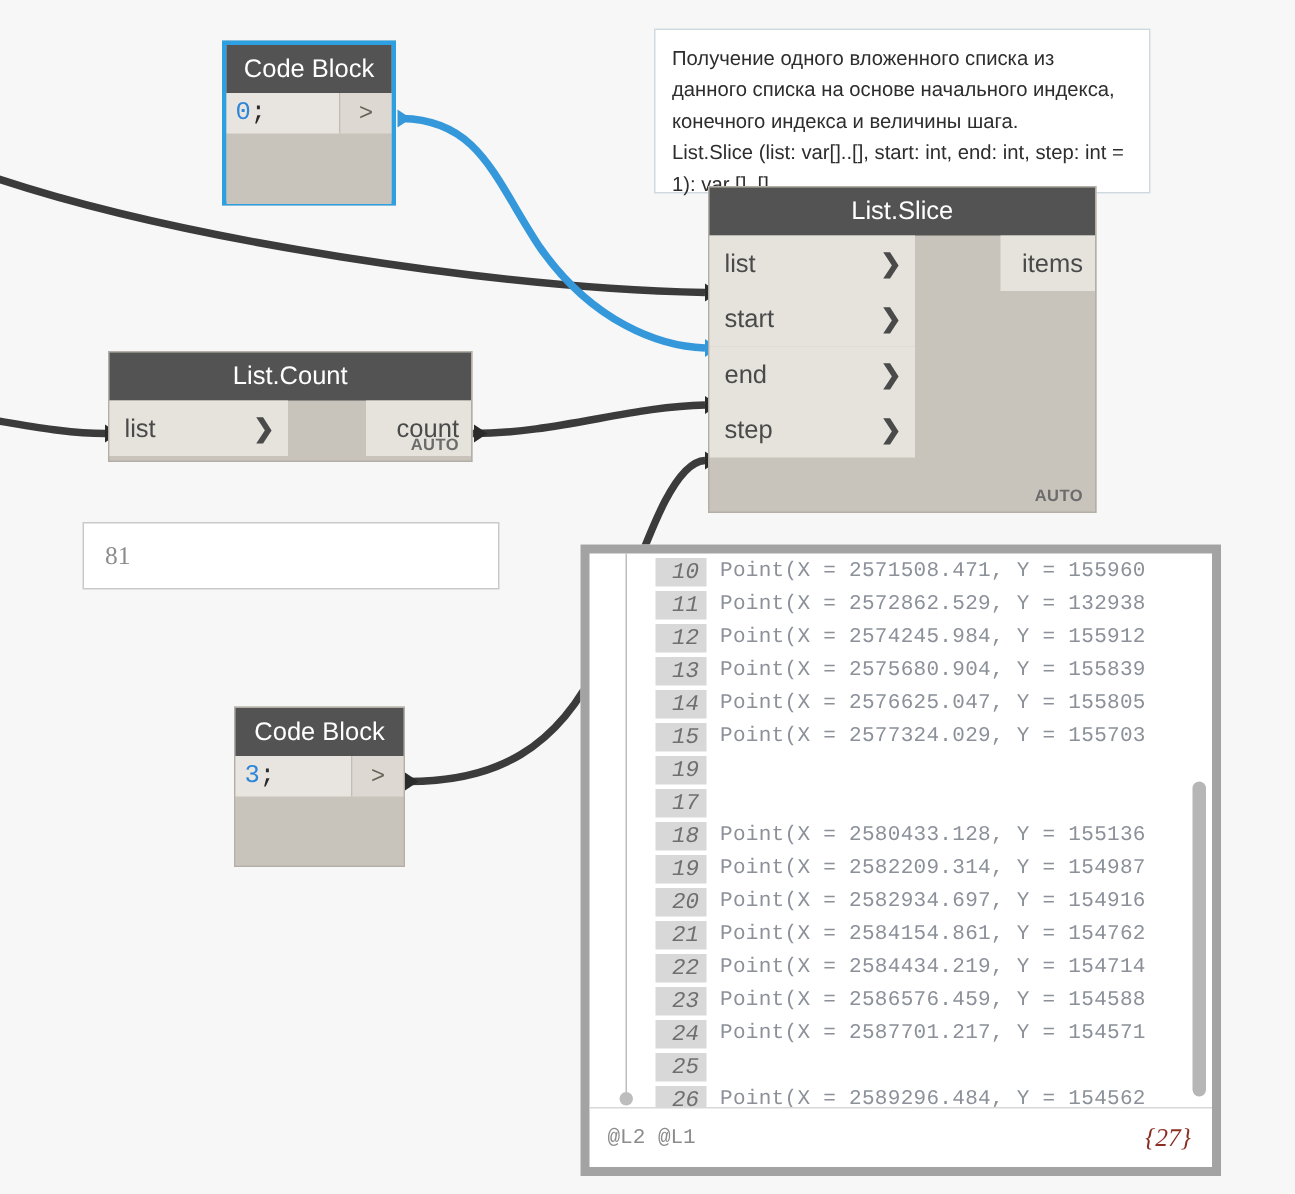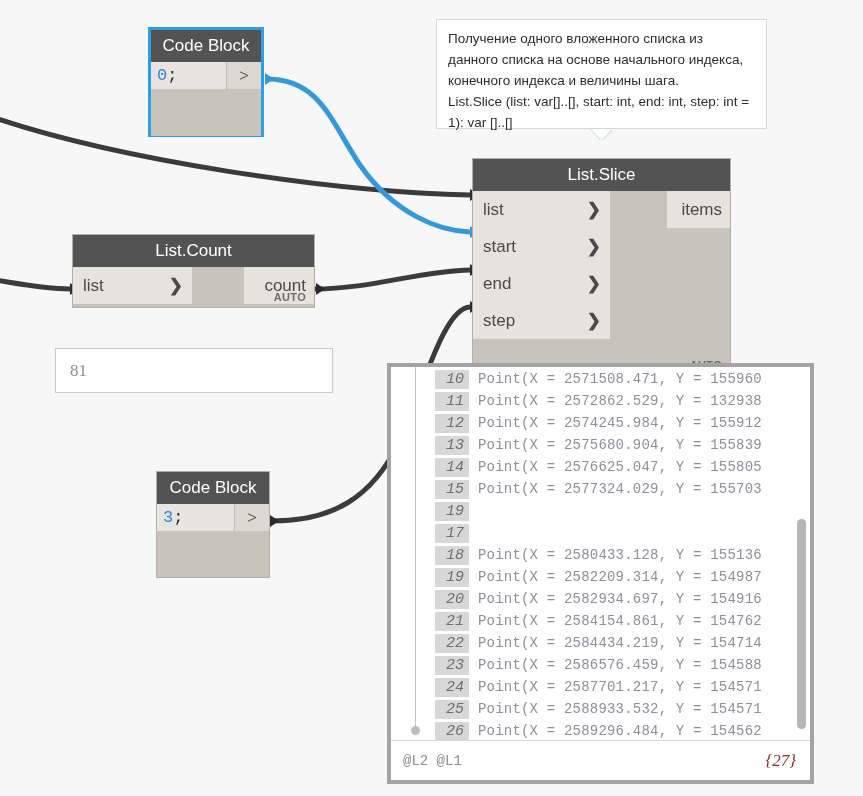--- a/index.html
+++ b/index.html
@@ -166,21 +166,21 @@
     height: 15px;
     background: #ffffff;
     border: 1px solid #cfd9e0;
     transform: rotate(45deg);
   }
 
   
   .datapanel {
     position: absolute;
     background: #ffffff;
-    border: 4px solid #a3a3a3;
+    border: 6px solid #a3a3a3;
     box-sizing: border-box;
     overflow: hidden;
   }
   .datalist {
     position: absolute;
     left: 0; top: 0; right: 0;
     bottom: 40px;
     overflow: hidden;
   }
   .tree-line {
@@ -293,21 +293,21 @@
     <div class="cb-body">
       <div class="cb-code">
         <span class="cb-num">0</span>
           <span class="cb-semi">;</span>
       </div>
       <div class="cb-outport">&gt;</div>
     </div>
     <div class="cb-filler" style="height:47px;"></div>
   </div>
 
-  <div class="node" style="left:472px; top:158px; width:259px; height:218px;">
+  <div class="node" style="left:472px; top:124px; width:259px; height:218px;">
     <div class="node-header">List.Slice</div>
     <div class="ports" style="height:150px;">
       <div class="out-port" style="left:auto; right:0; top:0; width:63px; height:37px;">
         <span>items</span>
       </div>
 
       <div class="port-row">
         <div class="in-port" style="width:137px;">
           <span>list</span>
           <span class="chev">❯</span>
@@ -425,21 +425,20 @@
           <div class="drow" style="top: 287px;">
             <span class="didx">23</span>
             <span class="dtext">Point(X = 2586576.459, Y = 154588</span>
           </div>
           <div class="drow" style="top: 309px;">
             <span class="didx">24</span>
             <span class="dtext">Point(X = 2587701.217, Y = 154571</span>
           </div>
           <div class="drow" style="top: 331px;">
             <span class="didx">25</span>
-            <span class="dtext">Point(X = 2588933.532, Y = 154571</span>
           </div>
           <div class="drow" style="top: 353px;">
             <span class="didx">26</span>
             <span class="dtext">Point(X = 2589296.484, Y = 154562</span>
           </div>
         </div>
       <div class="vscroll" style="top:152px; height:210px;"></div>
     </div>
     <div class="panel-footer">
       <span class="foot-left">@L2 @L1</span>

